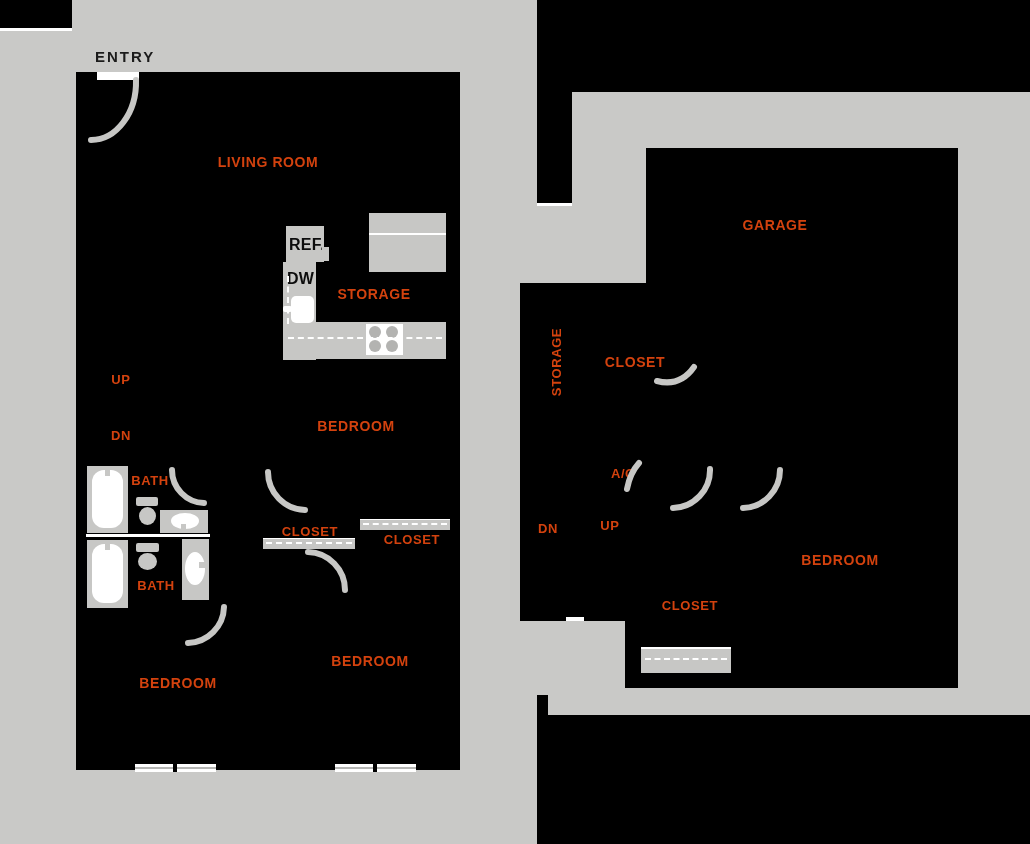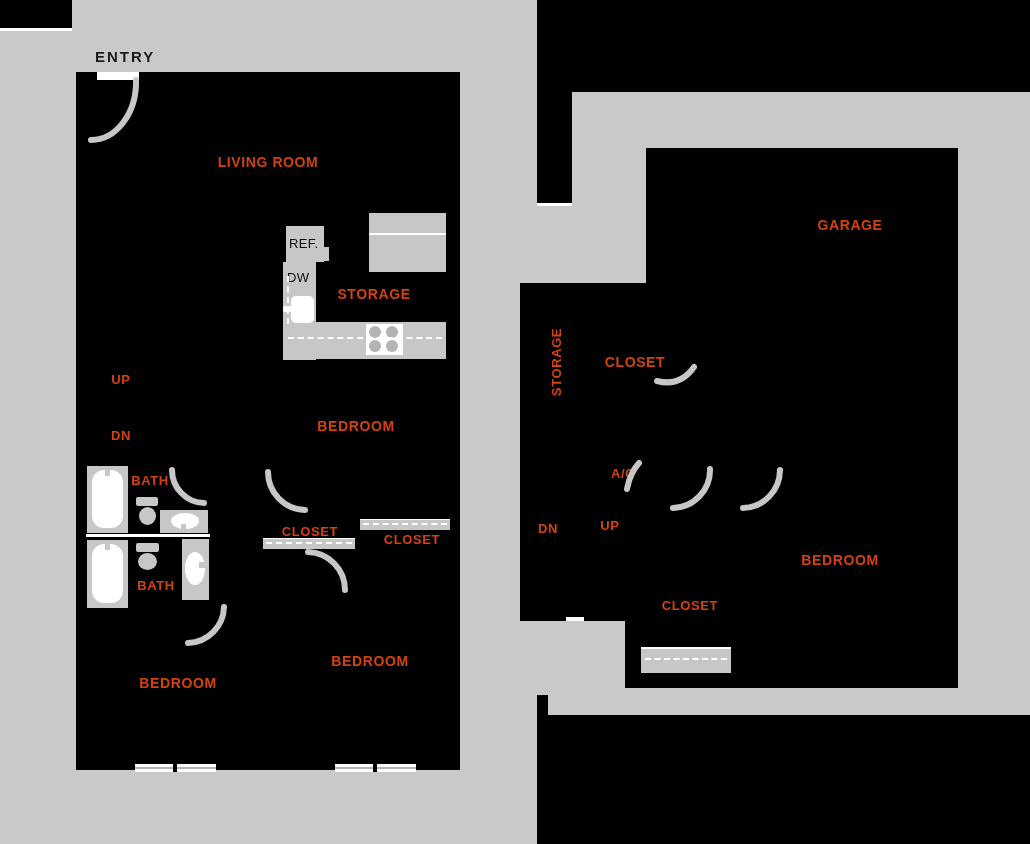--- a/index.html
+++ b/index.html
@@ -13,21 +13,21 @@
   #stage{position:relative;width:1030px;height:844px;background:var(--bg);overflow:hidden;}
   .abs{position:absolute;}
   .black{position:absolute;background:var(--floor);}
   .whiterect{position:absolute;background:#ffffff;}
   .fix{position:absolute;background:var(--fixture);}
   .label{position:absolute;color:var(--accent);font-weight:700;font-size:14px;
          letter-spacing:.6px;text-align:center;white-space:nowrap;line-height:16px;}
   .label.sm{font-size:13px;}
   .dark-label{position:absolute;color:#1b1b1b;font-weight:700;font-size:15px;
          letter-spacing:2px;white-space:nowrap;}
-  .appliance-label{position:absolute;color:#0d0d0d;font-weight:400;font-size:13px;
+  .appliance-label{position:absolute;color:#0d0d0d;font-weight:700;font-size:16px;
          letter-spacing:.3px;white-space:nowrap;}
   .dash-h{position:absolute;border-top:2px dashed #ffffff;height:0;}
   .dash-v{position:absolute;border-left:2px dashed #ffffff;width:0;}
   .oval{position:absolute;background:#fff;border-radius:50%;}
   svg.arcs{position:absolute;left:0;top:0;pointer-events:none;}
 </style>
 </head>
 <body>
 
 <div id="stage">
@@ -118,21 +118,21 @@
   <div class="whiterect" style="left:335px;top:764px;width:81px;height:8px;">
     <div class="abs" style="left:0;top:3px;width:81px;height:2px;background:#b5b5b3;"></div>
     <div class="black" style="left:38px;top:0;width:4px;height:8px;"></div>
   </div>
 
   <div class="black" style="left:646px;top:148px;width:312px;height:540px;"></div>
   <div class="black" style="left:520px;top:283px;width:126px;height:338px;"></div>
   <div class="black" style="left:625px;top:621px;width:22px;height:67px;"></div>
   <div class="whiterect" style="left:566px;top:617px;width:18px;height:4px;"></div>
 
-  <div class="label" style="left:812px;top:217px;width:76px;">GARAGE</div>
+  <div class="label" style="left:737px;top:217px;width:76px;">GARAGE</div>
   <div class="label sm" style="left:514px;top:354px;width:86px;transform:rotate(-90deg);">STORAGE</div>
   <div class="label" style="left:594px;top:354px;width:82px;">CLOSET</div>
   <div class="label sm" style="left:601px;top:428px;width:44px;margin-top:38px;">A/C</div>
   <div class="label sm" style="left:531px;top:521px;width:34px;">DN</div>
   <div class="label sm" style="left:593px;top:518px;width:34px;">UP</div>
   <div class="label" style="left:796px;top:552px;width:88px;">BEDROOM</div>
   <div class="label sm" style="left:655px;top:598px;width:70px;">CLOSET</div>
 
   <div class="fix" style="left:641px;top:647px;width:90px;height:24px;border-top:2px solid #fff;">
     <div class="dash-h" style="left:4px;top:9px;width:82px;"></div>

